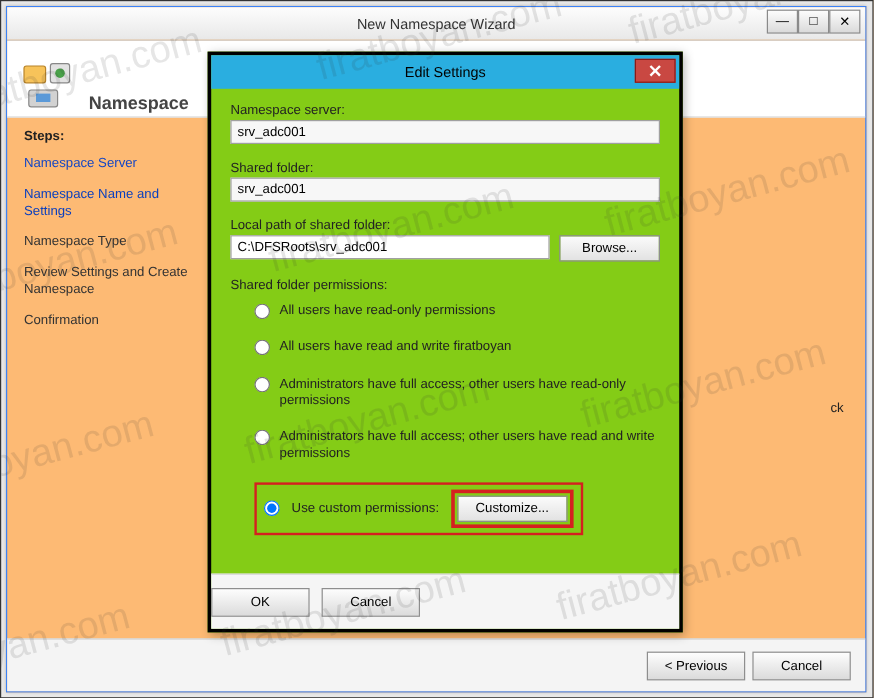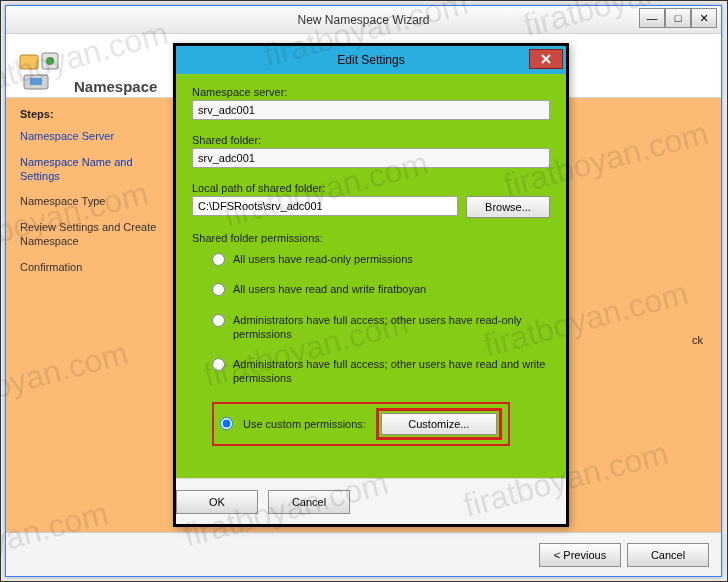--- a/index.html
+++ b/index.html
@@ -311,21 +311,21 @@
       </div>
       <div class="radio-item">
         <input type="radio" name="perm" style="">
         <label>Administrators have full access; other users have read and write permissions</label>
       </div>
 
       <div class="custom-highlight-outer">
         <input type="radio" name="perm" checked="" style="">
         <label>Use custom permissions:</label>
         <span class="custom-highlight">
-          <button class="browse-btn" style="width:116px;text-align:center;">Customize...</button>
+          <button class="browse-btn" style="width:92px;text-align:center;">Customize...</button>
         </span>
       </div>
     </div>
   </div>
 
   <div class="dialog-footer">
     <button class="btn">OK</button>
     <button class="btn">Cancel</button>
   </div>
 </div>

